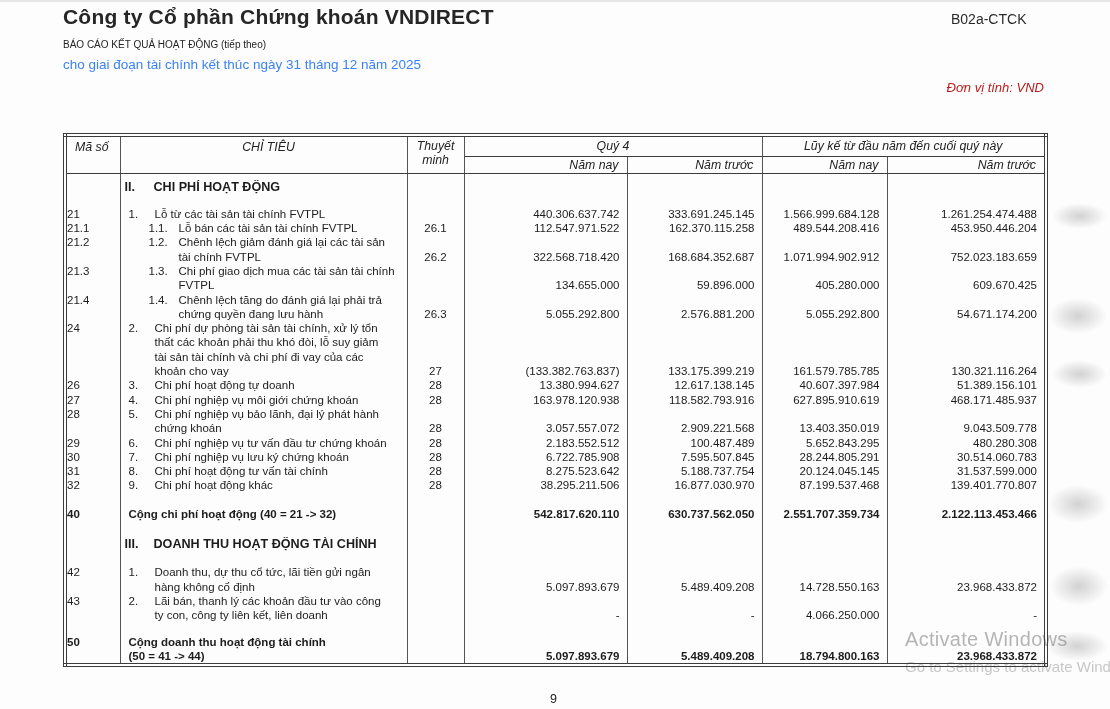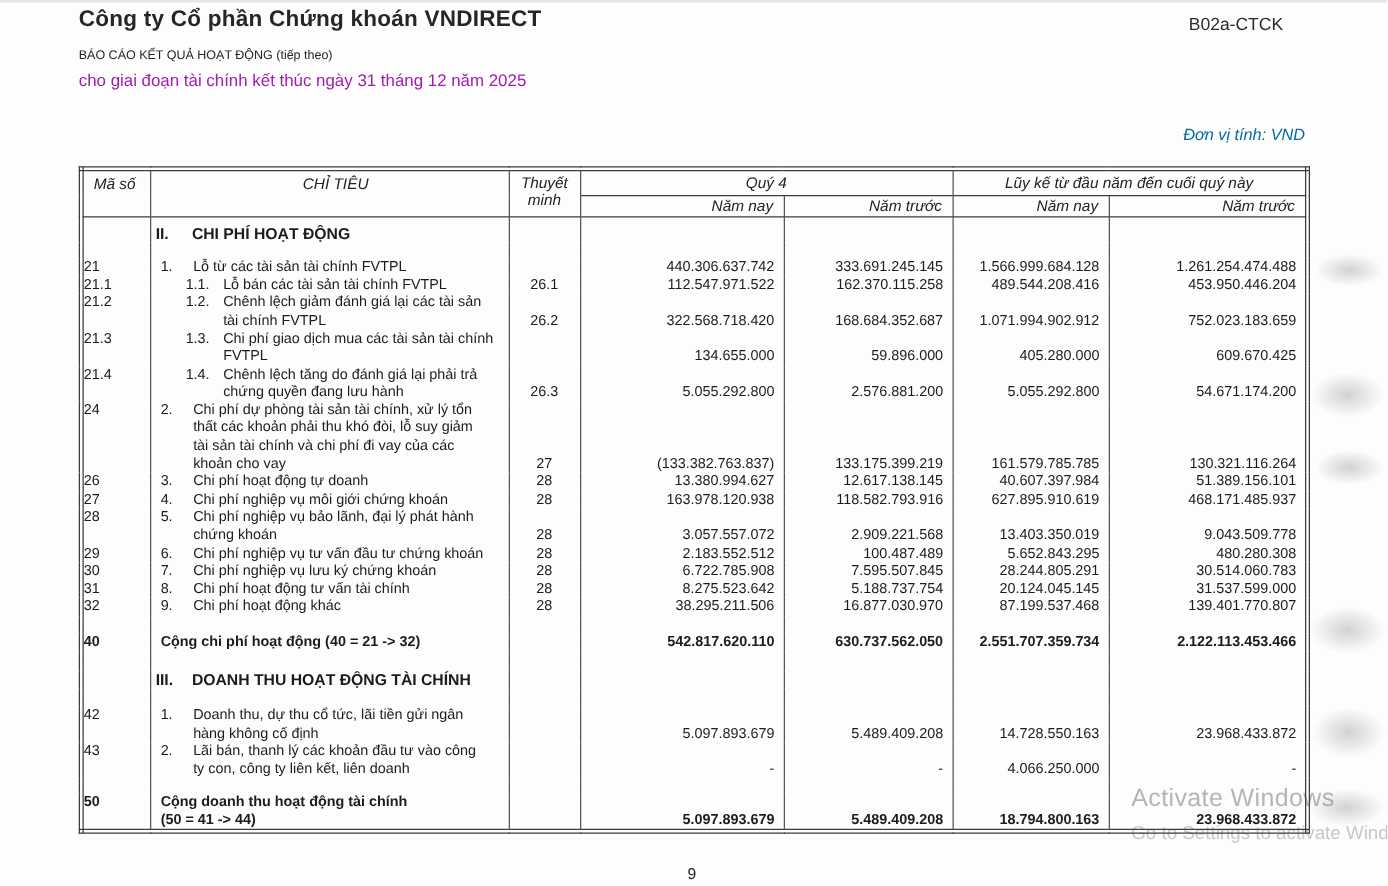--- a/index.html
+++ b/index.html
@@ -3,25 +3,25 @@
 <meta charset="utf-8">
 <style>
   html,body{margin:0;padding:0;}
   body{
     width:1110px;height:709px;position:relative;overflow:hidden;
     background:#fdfdfd;color:#1e1e1e;
     font-family:"Liberation Sans", sans-serif;
   }
   .abs{position:absolute;}
   .scan-edge{left:0;top:0;width:1110px;height:2px;background:#dcdcdc;opacity:.7;}
-  .company{left:63px;top:5px;font-size:18px;font-weight:bold;letter-spacing:.2px;color:#262626;}
+  .company{left:63px;top:5px;font-size:21px;font-weight:bold;letter-spacing:.2px;color:#262626;}
   .form-code{left:951px;top:11px;font-size:14px;color:#2b2b2b;}
   .rep-title{left:63px;top:39px;font-size:10px;color:#242424;}
-  .rep-period{left:63px;top:57px;font-size:13.5px;color:#a21caf;}
-  .currency{left:63px;top:100px;width:981px;text-align:right;font-style:italic;font-size:13px;color:#0369a1;}
+  .rep-period{left:63px;top:57px;font-size:13.5px;color:#3b82f6;}
+  .currency{left:63px;top:80px;width:981px;text-align:right;font-style:italic;font-size:13px;color:#b91c1c;}
   .pagenum{left:63px;top:692px;width:981px;text-align:center;font-size:12.5px;color:#222;}
 
   
   .wm1{left:905px;top:628px;font-size:20px;color:#b5b5b5;letter-spacing:.3px;}
   .wm2{left:905px;top:658px;font-size:15px;color:#c8c8c8;white-space:nowrap;}
 
   
   .smudge{position:absolute;border-radius:50%;
     background:radial-gradient(closest-side, rgba(110,110,110,.30), rgba(110,110,110,0));}
 

